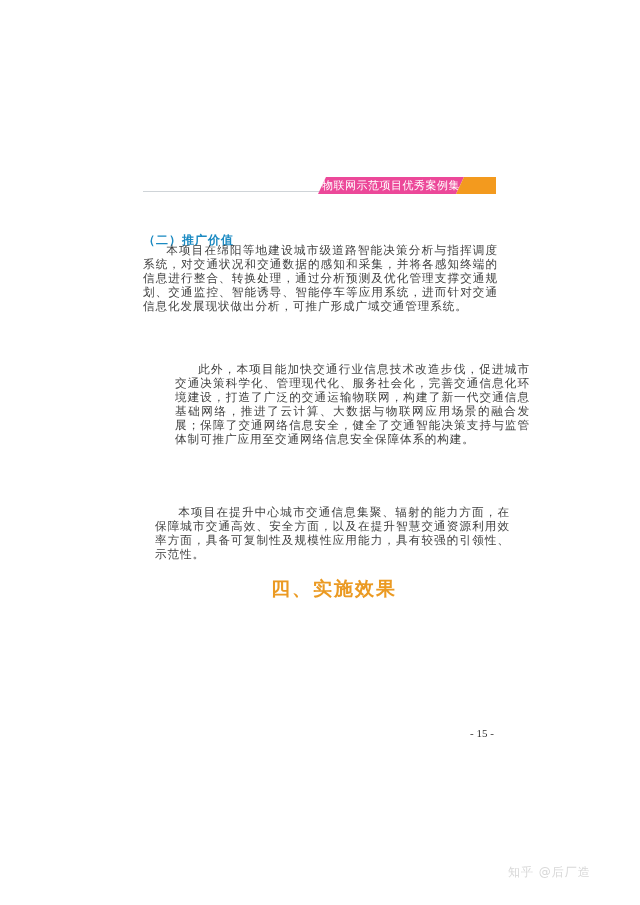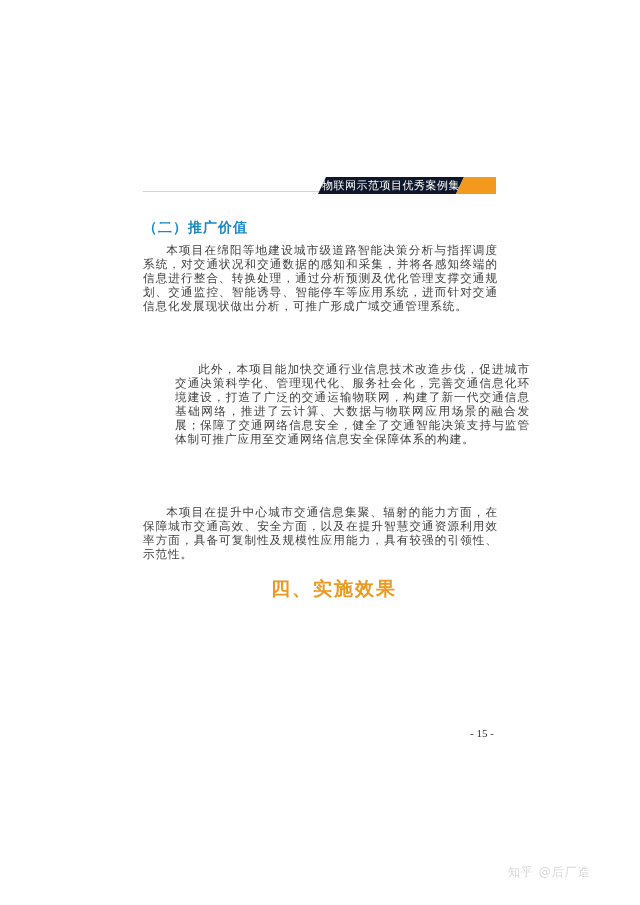--- a/index.html
+++ b/index.html
@@ -2,34 +2,34 @@
 <html><head>
 <meta charset="utf-8">
 <style>
   html, body { margin: 0; padding: 0; background: #ffffff; }
   body { width: 640px; height: 905px; position: relative; overflow: hidden;
          font-family: "DejaVu Sans", "Liberation Sans", sans-serif; color: #3a3a3a; }
   .page { position: absolute; left: 0; top: 0; width: 640px; height: 905px; background: #fff; }
 
   .header-line { position: absolute; left: 143px; top: 191px; width: 190px; height: 1px; background: #cfd4d8; }
   .header-banner { position: absolute; left: 318px; top: 177px; width: 146px; height: 17px;
-                   background: #0f172a; clip-path: polygon(8px 0, 100% 0, calc(100% - 8px) 100%, 0 100%);
+                   background: #ec4899; clip-path: polygon(8px 0, 100% 0, calc(100% - 8px) 100%, 0 100%);
                    color: #ffffff; font-size: 11px; line-height: 17px; text-align: center; letter-spacing: 0.5px; }
   .header-accent { position: absolute; left: 456px; top: 177px; width: 40px; height: 17px;
                    background: #f39a1e; clip-path: polygon(8px 0, 100% 0, 100% 100%, 0 100%); }
 
-  .section-title { position: absolute; left: 143px; top: 219px; font-size: 14px; color: #1b8ac2;
+  .section-title { position: absolute; left: 143px; top: 232px; font-size: 12px; color: #1b8ac2;
                    font-weight: bold; letter-spacing: 1px; }
 
   .body-text { position: absolute; left: 143px; width: 355px; font-size: 11.6px; line-height: 14px;
                color: #3f3f3f; letter-spacing: 0.9px; text-align: justify; margin: 0; }
   .body-text p { margin: 0; text-indent: 2em; }
   .p1 { top: 243px; }
   .p2 { top: 362px; margin-left: 32px; }
-  .p3 { top: 505px; }
+  .p3 { top: 505px; margin-left: 12px; }
 
   .chapter-title { position: absolute; left: 14px; width: 640px; top: 576px; text-align: center;
                    font-family: "DejaVu Serif", "Liberation Serif", serif; font-size: 19px; font-weight: bold;
                    color: #eb9a22; letter-spacing: 2px; }
 
   .p4 { top: 613px; }
 
   .page-number { position: absolute; left: 470px; top: 727px; font-family: "Liberation Serif", "DejaVu Serif", serif;
                  font-size: 11px; color: #333; }
 

